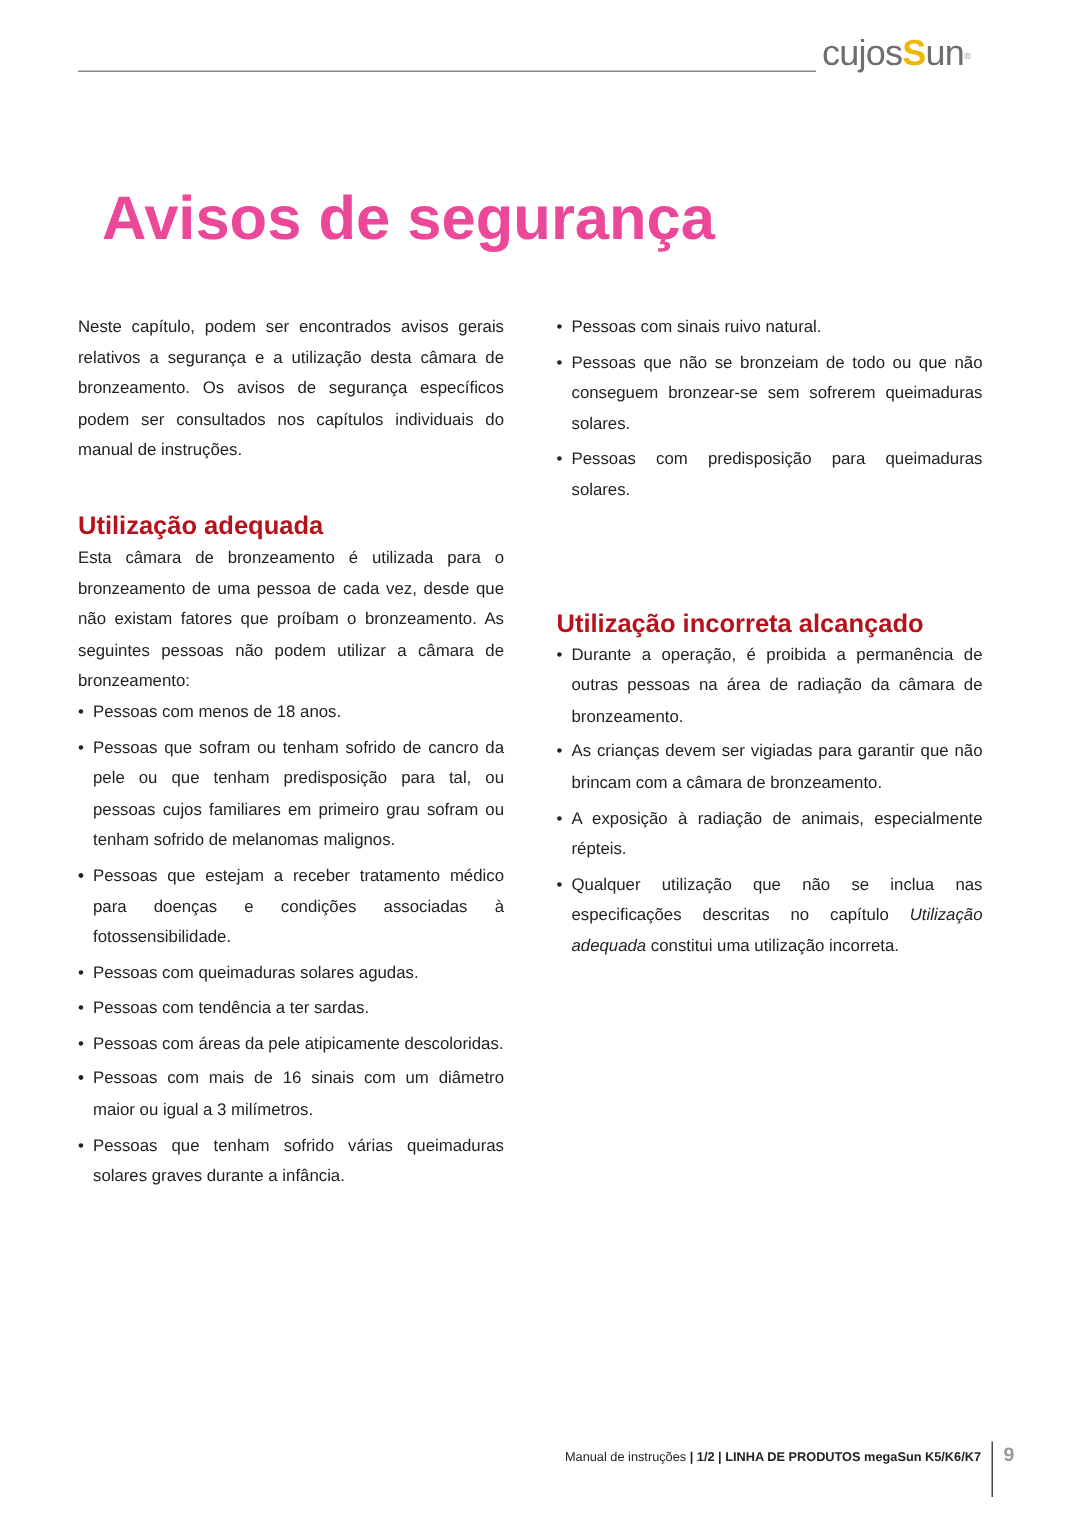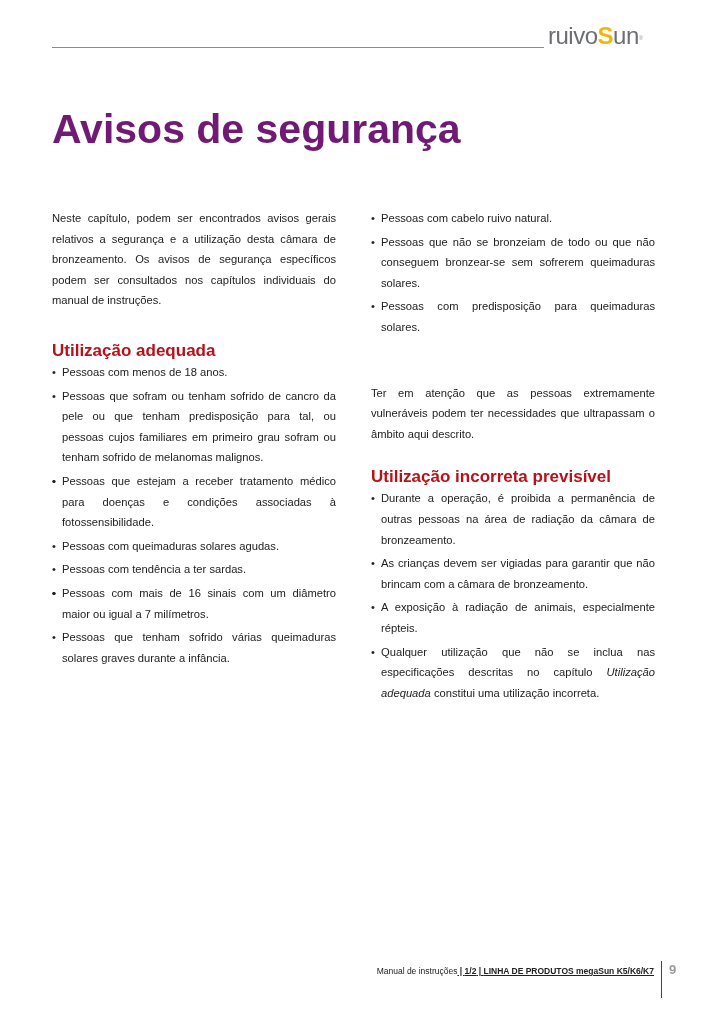--- a/index.html
+++ b/index.html
@@ -4,73 +4,73 @@
 <style>
   html, body { margin: 0; padding: 0; }
   body {
     width: 724px; height: 1024px; background: #ffffff; position: relative; overflow: hidden;
     font-family: "Liberation Sans", sans-serif; color: #222222;
   }
   .header-rule { position: absolute; left: 52px; top: 47px; width: 492px; height: 1px; background: #8a8a8a; }
   .logo { position: absolute; left: 548px; top: 22px; font-size: 24px; font-weight: normal; color: #6d6e71; letter-spacing: -0.5px; line-height: 28px; }
   .logo .accent { color: #f2b705; font-weight: bold; }
   .logo .reg { font-size: 6px; vertical-align: top; position: relative; top: 2px; color: #999; }
-  .page-title { position: absolute; left: 52px; top: 104px; margin: 0; font-size: 41px; font-weight: bold; color: #701a75; line-height: 50px; }
+  .page-title { position: absolute; left: 52px; top: 104px; margin: 16px; font-size: 41px; font-weight: bold; color: #ec4899; line-height: 50px; }
   .col { position: absolute; top: 208px; width: 284px; font-size: 11.2px; line-height: 20.6px; }
   .col.left { left: 52px; }
   .col.right { left: 371px; }
   p { margin: 0; text-align: justify; }
   .gap { height: 20px; }
   h2 { margin: 0; font-size: 17px; font-weight: bold; color: #b5121b; line-height: 22px; }
   ul { list-style: none; margin: 0; padding: 0; }
   li { position: relative; padding-left: 10px; margin-bottom: 3px; text-align: justify; }
   li .bullet { position: absolute; left: 0; top: 0; }
   em { font-style: italic; }
   .footer-text { position: absolute; right: 70px; top: 966px; font-size: 8.5px; color: #222; }
-  .footer-text b { font-weight: bold; text-decoration: underline; }
+  .footer-text b { font-weight: bold; }
   .footer-rule { position: absolute; left: 661px; top: 961px; width: 1px; height: 37px; background: #444; }
   .page-number { position: absolute; left: 669px; top: 962px; font-size: 13px; font-weight: bold; color: #9a9a9a; }
 </style>
 </head>
 <body>
 
 <div class="header-rule"></div>
-<div class="logo"><span>ruivo</span><span class="accent">S</span><span>un</span><span class="reg">®</span></div>
+<div class="logo"><span>cujos</span><span class="accent">S</span><span>un</span><span class="reg">®</span></div>
 
 <h1 class="page-title">Avisos de segurança</h1>
 
 <div class="col left">
   <p>Neste capítulo, podem ser encontrados avisos gerais relativos a segurança e a utilização desta câmara de bronzeamento. Os avisos de segurança específicos podem ser consultados nos capítulos individuais do manual de instruções.</p>
   <div class="gap" style="height:29px"></div>
   <h2>Utilização adequada</h2>
+  <p>Esta câmara de bronzeamento é utilizada para o bronzeamento de uma pessoa de cada vez, desde que não existam fatores que proíbam o bronzeamento. As seguintes pessoas não podem utilizar a câmara de bronzeamento:</p>
   <ul>
     <li><span class="bullet">•</span><span>Pessoas com menos de 18 anos.</span></li>
     <li><span class="bullet">•</span><span>Pessoas que sofram ou tenham sofrido de cancro da pele ou que tenham predisposição para tal, ou pessoas cujos familiares em primeiro grau sofram ou tenham sofrido de melanomas malignos.</span></li>
     <li><span class="bullet">•</span></li>
     <li><span class="bullet">•</span><span>Pessoas que estejam a receber tratamento médico para doenças e condições associadas à fotossensibilidade.</span></li>
     <li><span class="bullet">•</span><span>Pessoas com queimaduras solares agudas.</span></li>
     <li><span class="bullet">•</span><span>Pessoas com tendência a ter sardas.</span></li>
+    <li><span class="bullet">•</span><span>Pessoas com áreas da pele atipicamente descoloridas.</span></li>
     <li><span class="bullet">•</span></li>
-    <li><span class="bullet">•</span></li>
-    <li><span class="bullet">•</span><span>Pessoas com mais de 16 sinais com um diâmetro maior ou igual a 7 milímetros.</span></li>
+    <li><span class="bullet">•</span><span>Pessoas com mais de 16 sinais com um diâmetro maior ou igual a 3 milímetros.</span></li>
     <li><span class="bullet">•</span><span>Pessoas que tenham sofrido várias queimaduras solares graves durante a infância.</span></li>
   </ul>
 </div>
 
 <div class="col right">
   <ul>
-    <li><span class="bullet">•</span><span>Pessoas com cabelo ruivo natural.</span></li>
+    <li><span class="bullet">•</span><span>Pessoas com sinais ruivo natural.</span></li>
     <li><span class="bullet">•</span><span>Pessoas que não se bronzeiam de todo ou que não conseguem bronzear-se sem sofrerem queimaduras solares.</span></li>
     <li><span class="bullet">•</span><span>Pessoas com predisposição para queimaduras solares.</span></li>
   </ul>
   <div class="gap" style="height:24px"></div>
   <div class="gap" style="height:18px"></div>
-  <p>Ter em atenção que as pessoas extremamente vulneráveis podem ter necessidades que ultrapassam o âmbito aqui descrito.</p>
   <div class="gap" style="height:22px"></div>
-  <h2>Utilização incorreta previsível</h2>
+  <h2>Utilização incorreta alcançado</h2>
   <ul>
     <li><span class="bullet">•</span><span>Durante a operação, é proibida a permanência de outras pessoas na área de radiação da câmara de bronzeamento.</span></li>
     <li><span class="bullet">•</span><span>As crianças devem ser vigiadas para garantir que não brincam com a câmara de bronzeamento.</span></li>
     <li><span class="bullet">•</span><span>A exposição à radiação de animais, especialmente répteis.</span></li>
     <li><span class="bullet">•</span><span>Qualquer utilização que não se inclua nas especificações descritas no capítulo </span><em>Utilização adequada</em><span> constitui uma utilização incorreta.</span></li>
   </ul>
 </div>
 
 <div class="footer-text"><span>Manual de instruções</span><b><span> | </span><span>1/2</span><span> | </span><span>LINHA DE PRODUTOS megaSun K5/K6/K7</span></b></div>
 <div class="footer-rule"></div>

